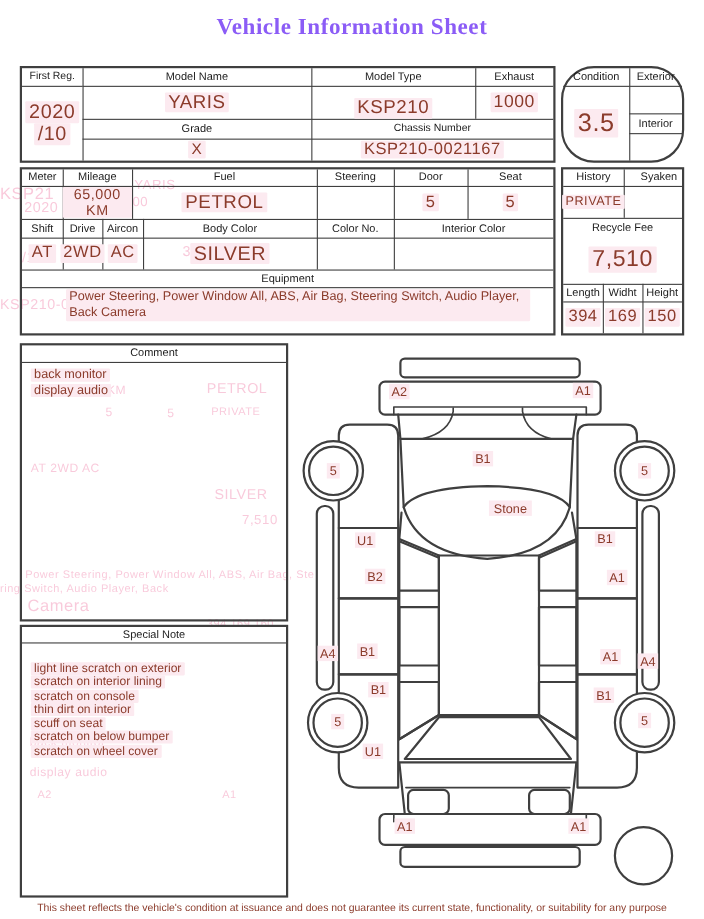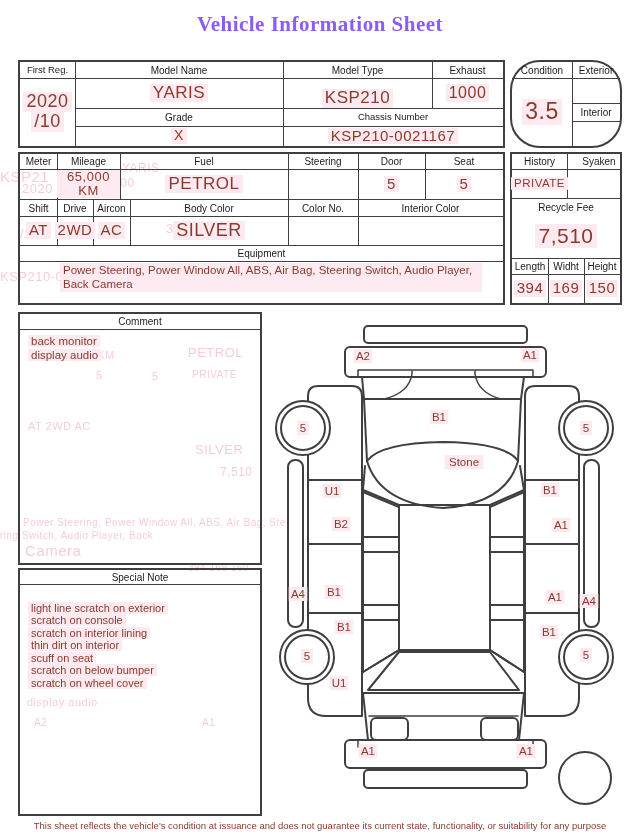--- a/index.html
+++ b/index.html
@@ -216,22 +216,22 @@
         <div class="nline"><span class="vhl">back monitor</span></div>
         <div class="nline"><span class="vhl">display audio</span></div>
       </div>
   </div>
 
   <div class="box" style="left:18px;top:568px;width:244px;height:248px;">
     <div class="hl" style="left:0;top:14px;width:240px;"></div>
     <div class="cell hdr" style="left:0;top:0;width:240px;height:14px;">Special Note</div>
     <div class="snline" style="position:absolute;left:8px;top:19px;width:228px;margin-top:13px;">
         <div class="nline"><span class="vhl">light line scratch on exterior</span></div>
+        <div class="nline"><span class="vhl">scratch on interior lining</span></div>
         <div class="nline"><span class="vhl">scratch on console</span></div>
-        <div class="nline"><span class="vhl">scratch on interior lining</span></div>
         <div class="nline"><span class="vhl">thin dirt on interior</span></div>
         <div class="nline"><span class="vhl">scuff on seat</span></div>
         <div class="nline"><span class="vhl">scratch on below bumper</span></div>
         <div class="nline"><span class="vhl">scratch on wheel cover</span></div>
       </div>
   </div>
 
   <svg style="position:absolute;left:265px;top:315px;" width="355" height="505" viewBox="265 315 355 505">
     <g fill="none" stroke="#3f3f3f" stroke-width="2" stroke-linejoin="round" stroke-linecap="round">
 

